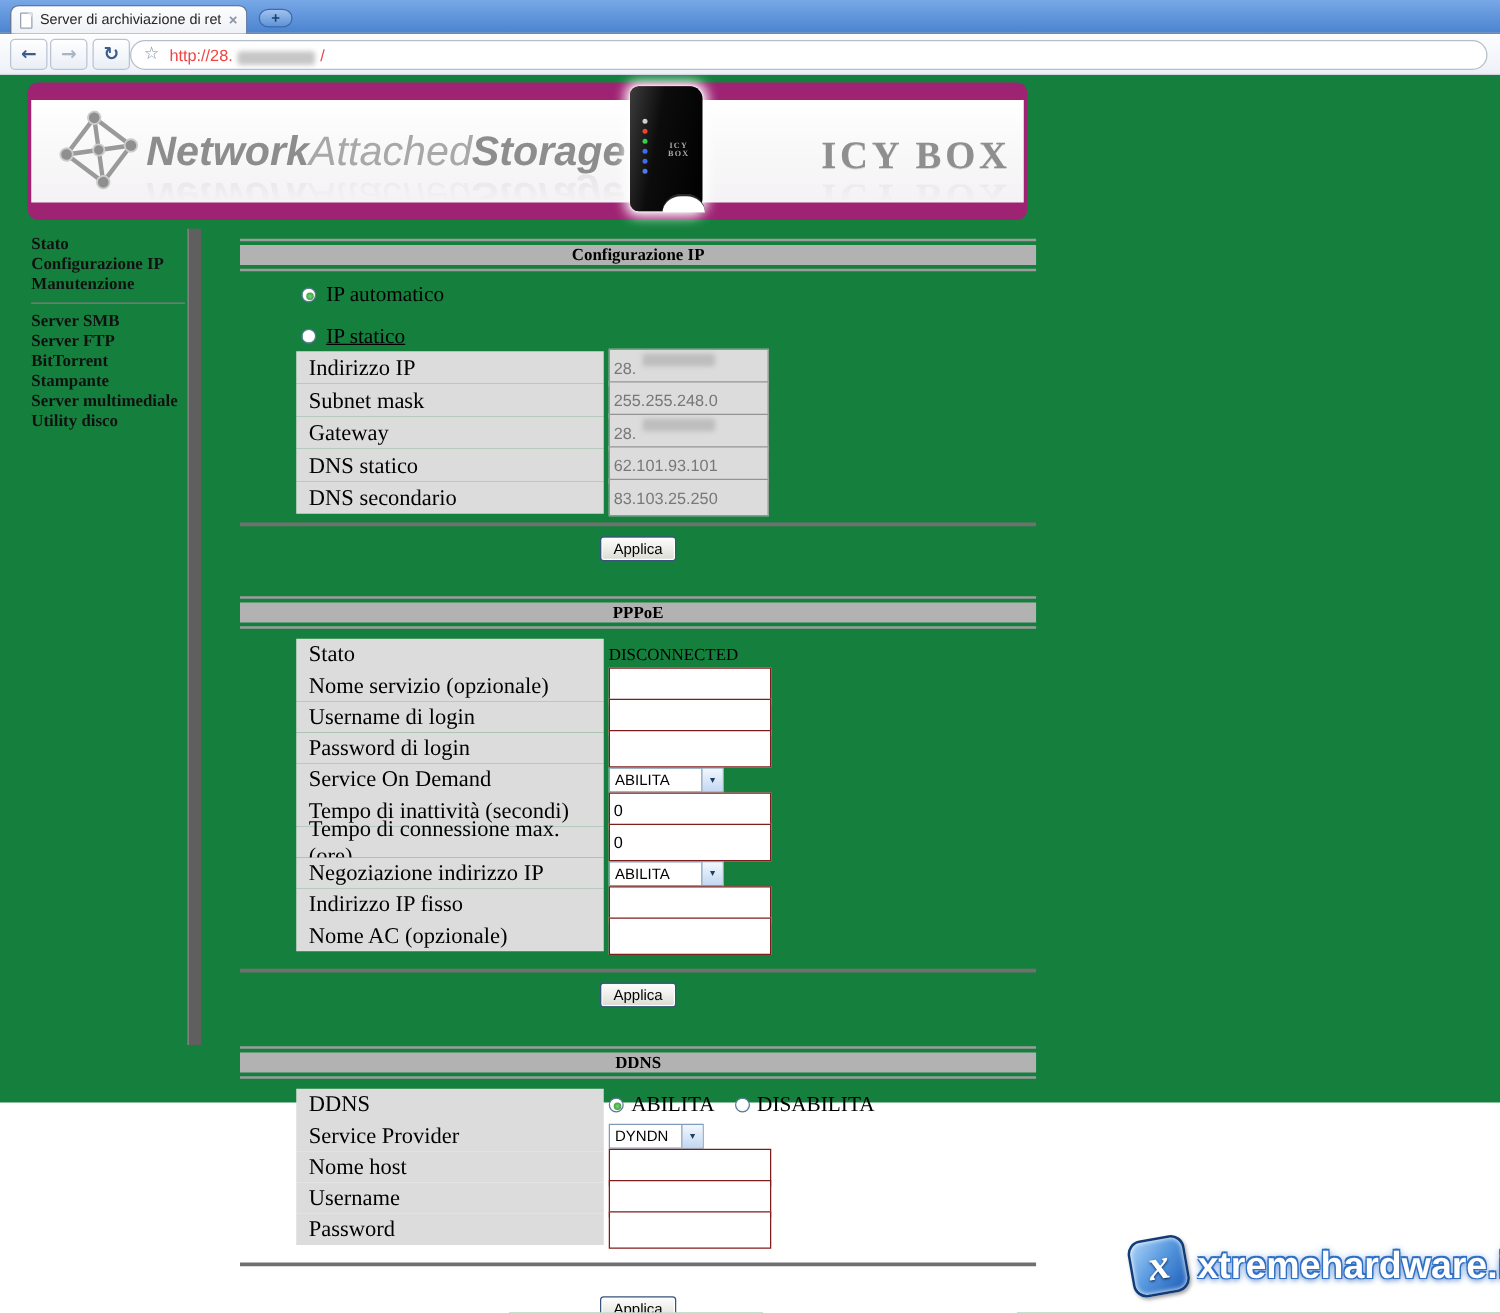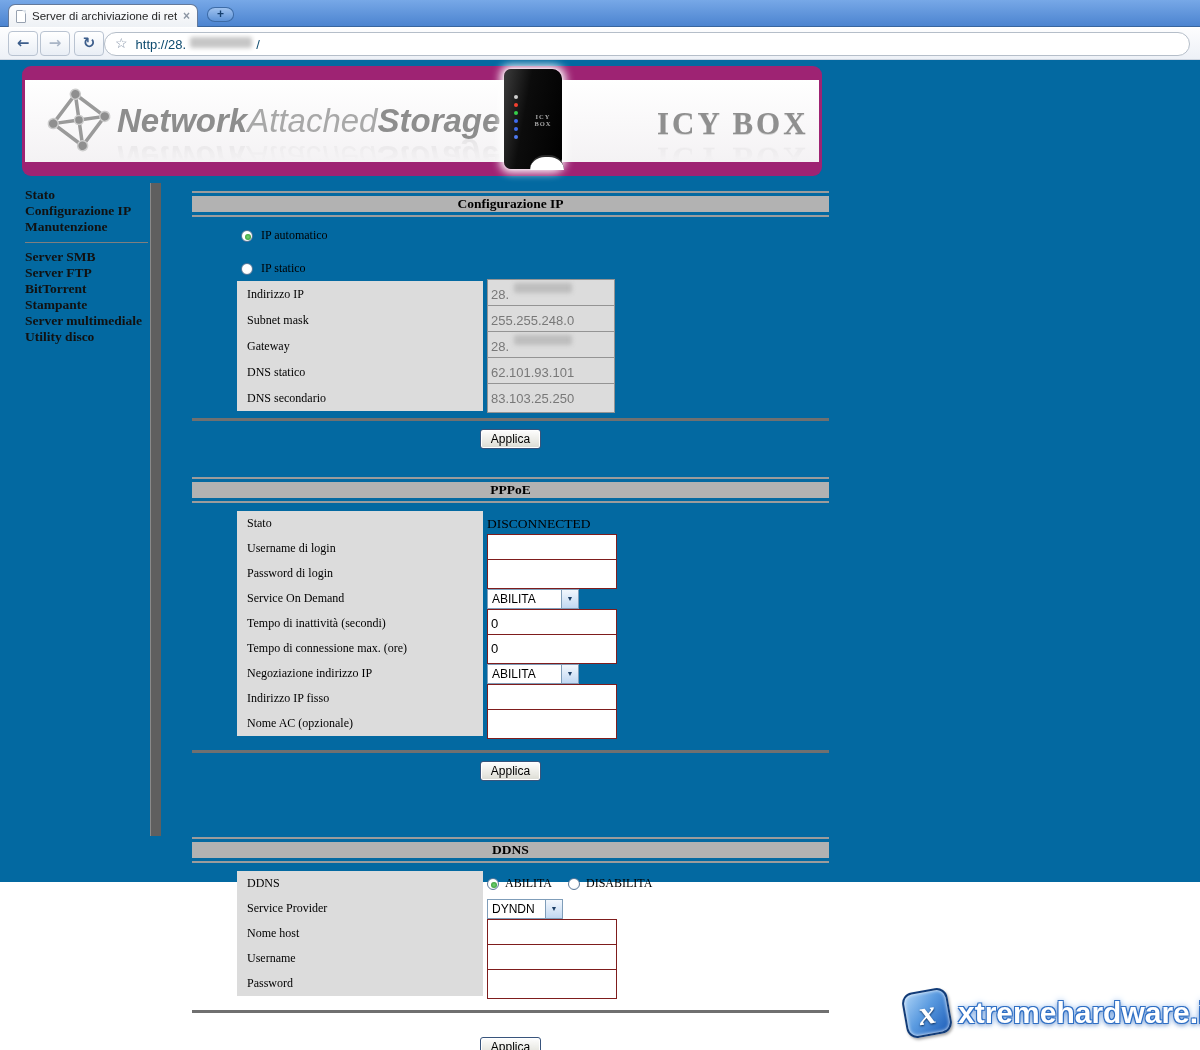--- a/index.html
+++ b/index.html
@@ -30,27 +30,27 @@
   .navbtn { position:absolute; top:3px; width:30px; height:25px; border:1px solid #b9c3d1;
     border-radius:4px; background:linear-gradient(#ffffff,#e9eef5); text-align:center;
     font:bold 15px/23px "DejaVu Sans", sans-serif; color:#3c5d8b; cursor:pointer; }
   .btn-back { left:8px; }
   .btn-fwd  { left:40px; color:#a9b5c6; }
   .btn-reload { left:74px; }
   .urlbar { position:absolute; left:104px; right:10px; top:4px; height:24px;
     border:1px solid #b5bec9; border-radius:12px; background:#fff; display:flex;
     align-items:center; padding:0 10px; gap:8px; }
   .star { color:#8392a6; font-size:14px; line-height:14px; cursor:pointer; }
-  .url-text { font:13px "Liberation Sans", sans-serif; color:#0c4a6e; display:flex;
-    align-items:flex-start; gap:2px; }
+  .url-text { font:13px "Liberation Sans", sans-serif; color:#ef4444; display:flex;
+    align-items:flex-end; gap:2px; }
   .url-mask { display:inline-block; width:62px; height:11px; background:#c6c6c6;
     border-radius:2px; filter:blur(2px); margin:0 2px; }
 
   
-  .page { position:absolute; top:60px; left:0; width:1200px; height:822px; background:#0369a1; }
+  .page { position:absolute; top:60px; left:0; width:1200px; height:822px; background:#15803d; }
 
   
   .banner { position:absolute; left:22px; top:6px; width:800px; height:110px;
     background:#9e2373; border-radius:9px; }
   .banner-inner { position:absolute; left:3px; right:3px; top:14px; bottom:14px;
     background:linear-gradient(#ffffff,#f4f2f4); overflow:hidden; }
   .neticon { position:absolute; left:22px; top:8px; transform:rotate(-8deg); }
   .brand { position:absolute; left:92px; top:22px; font-style:italic;
     font-family:"Liberation Sans", sans-serif; font-size:33px; white-space:nowrap; }
   .brand .b1,.brand .b3 { font-weight:700; color:#8d8d8d; }
@@ -93,49 +93,49 @@
   .line { height:2px; background:#9c9c9c; }
   .sec-ip .line.first { margin-top:6px; }
   .line.thick { height:3px; background:#707070; }
   .sec-ip .line.thick { margin-top:7px; }
   .sec-pppoe .line.thick, .sec-ddns .line.thick { margin-top:14px; }
   .sec-header { margin:3px 0; height:16px; background:#b2b2b2; text-align:center;
     font-weight:700; font-size:13.5px; line-height:16px; color:#000; }
   .ip-radios { margin:12px 0 0 49px; }
   .radio-line { display:flex; align-items:center; gap:8px; height:13px; margin-bottom:20px;
     font-size:13.5px; cursor:pointer; }
-  .radio-line:last-child { margin-bottom:0; }
+  .radio-line:last-child { margin-bottom:0;text-decoration:underline; }
   .radio { width:12px; height:12px; border-radius:50%; border:1px solid #5a7898;
     background:radial-gradient(circle at 40% 35%, #fff 55%, #dfe5ec); position:relative;
     display:inline-block; flex:0 0 auto; }
   .radio.on::after { content:""; position:absolute; left:3px; top:3px; width:6px; height:6px;
     border-radius:50%; background:radial-gradient(#74d674,#2a8d2a); }
   .table { margin:6px 0 0 45px; }
   .sec-pppoe .table, .sec-ddns .table { margin-top:8px; }
   .trow { display:flex; height:26px; }
   .sec-pppoe .trow, .sec-ddns .trow { height:25px; }
   .tlabel { flex:0 0 246px; padding-left:10px; background:#dcdcdc; display:flex;
-    align-items:center; font-size:12px; color:#000; }
+    align-items:center; font-size:18px; color:#000; }
   .tctrl { display:flex; align-items:center; padding-left:4px; gap:6px; }
   .static-val { font-size:13.5px; }
   .txt { height:18px; border:1px solid #7f1d1d; font:13px "Liberation Sans", sans-serif;
     padding:14px 3px; background:#fff; color:#000; width:130px; }
   .sec-ip .txt { width:128px; height:17px; }
   .txt.dis { background:#dcdcdc; border-color:#949494; color:#787878; }
   .input-wrap { position:relative; display:inline-block; }
   .blur-mask { position:absolute; left:27px; top:4px; width:58px; height:10px;
     background:#bdbdbd; border-radius:2px; filter:blur(2px); }
   .xpselect { display:inline-flex; align-items:stretch; height:20px; border:1px solid #7f9db9;
     background:#fff; width:92px; cursor:pointer; }
   .xpselect.narrow { width:76px;gap:11px; }
   .xpsel-text { flex:1; font:12px/18px "Liberation Sans", sans-serif; padding-left:4px;
     color:#000; overflow:hidden; }
   .xpsel-btn { width:17px; background:linear-gradient(#f2f7fd,#c2d8f2); border-left:1px solid #7f9db9;
     display:flex; align-items:center; justify-content:center; color:#1d3f66; font-size:7px; }
-  .rlabel { font-size:12px; margin-right:10px; }
+  .rlabel { font-size:17px; margin-right:10px; }
   .applyrow { text-align:center; margin-top:8px; }
   .sec-ddns .applyrow { margin-top:24px; }
   .btn { font:12px "Liberation Sans", sans-serif; padding:2px 10px; height:20px;
     border:1px solid #38547c; border-radius:3px; color:#000;
     background:linear-gradient(#fefefe,#e7e7e1 70%,#dadad2); box-shadow:inset 0 0 0 1px #fff;
     cursor:pointer; }
 
   
   .watermark { position:absolute; left:898px; top:926px; width:300px; height:60px; }
   .wm-badge { position:absolute; left:6px; top:4px; width:46px; height:46px;
@@ -286,20 +286,26 @@
         <div class="sec-header">PPPoE</div>
         <div class="line"></div>
         <div class="table">
             <div class="trow">
               <div class="tlabel">Stato</div>
               <div class="tctrl">
                 <span class="static-val">DISCONNECTED</span>
               </div>
             </div>
             <div class="trow">
+              <div class="tlabel">Nome servizio (opzionale)</div>
+              <div class="tctrl">
+                <span class="input-wrap"><input type="text" class="txt" style=""></span>
+              </div>
+            </div>
+            <div class="trow">
               <div class="tlabel">Username di login</div>
               <div class="tctrl">
                 <span class="input-wrap"><input type="text" class="txt" style=""></span>
               </div>
             </div>
             <div class="trow">
               <div class="tlabel">Password di login</div>
               <div class="tctrl">
                 <span class="input-wrap"><input type="text" class="txt" style=""></span>
               </div>

